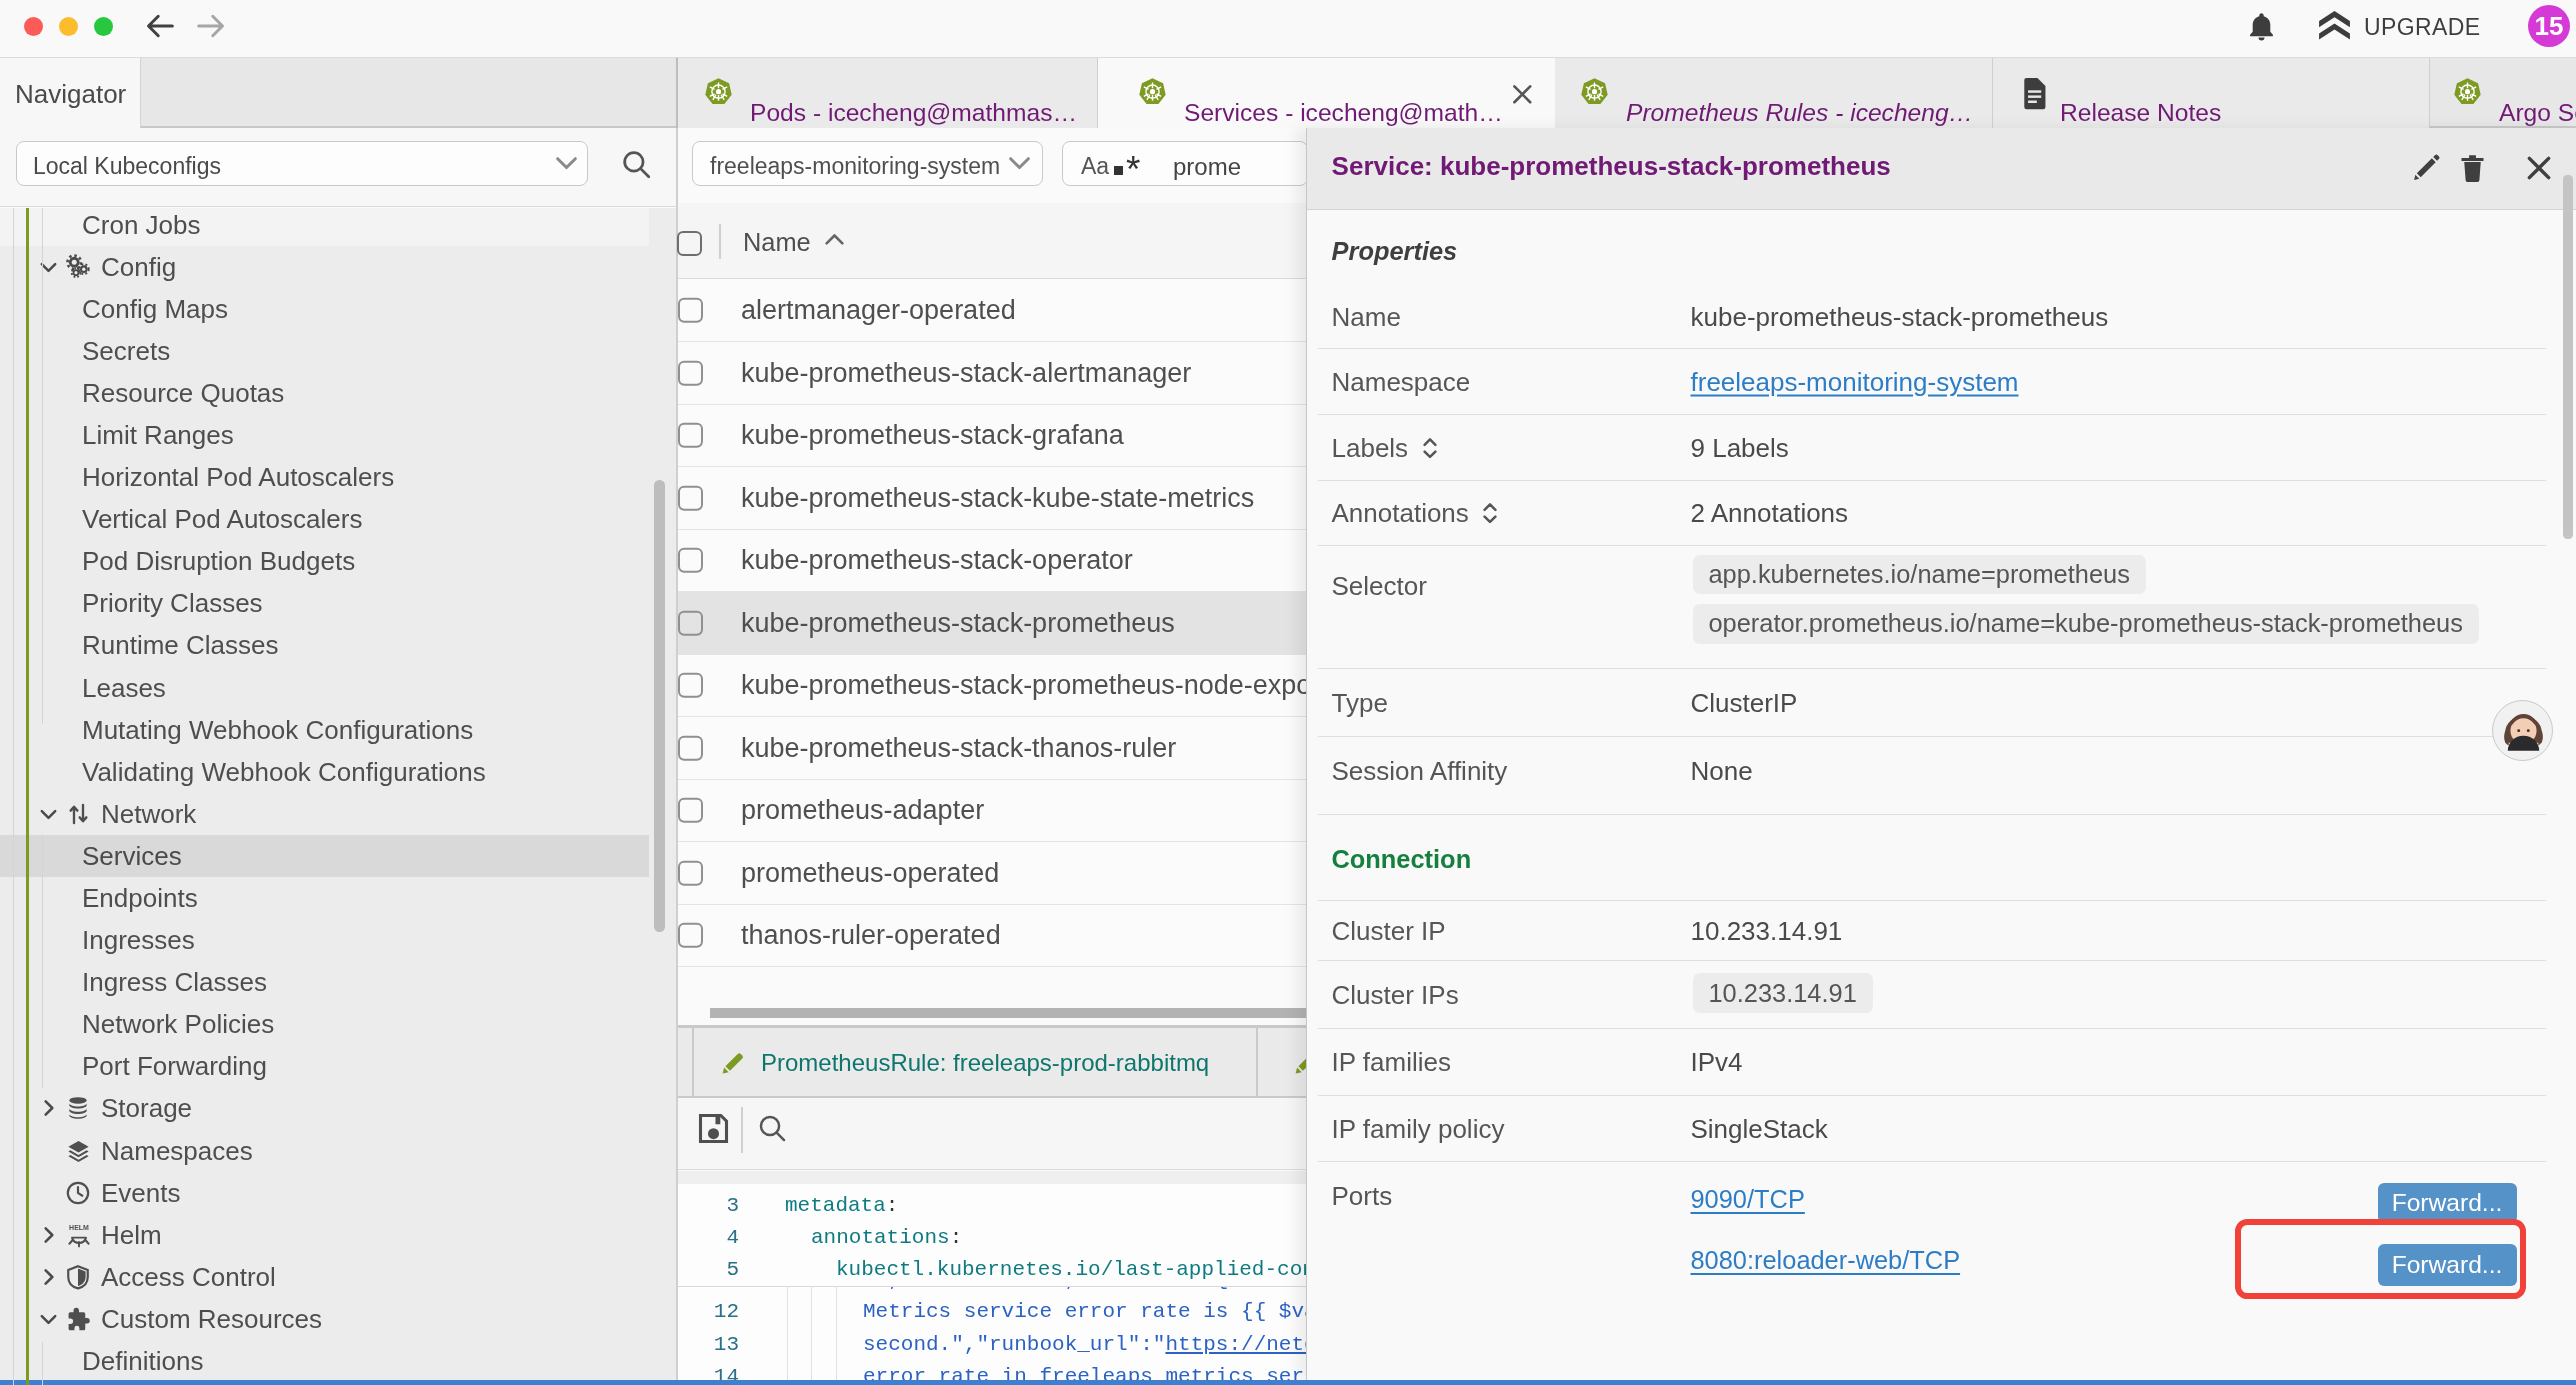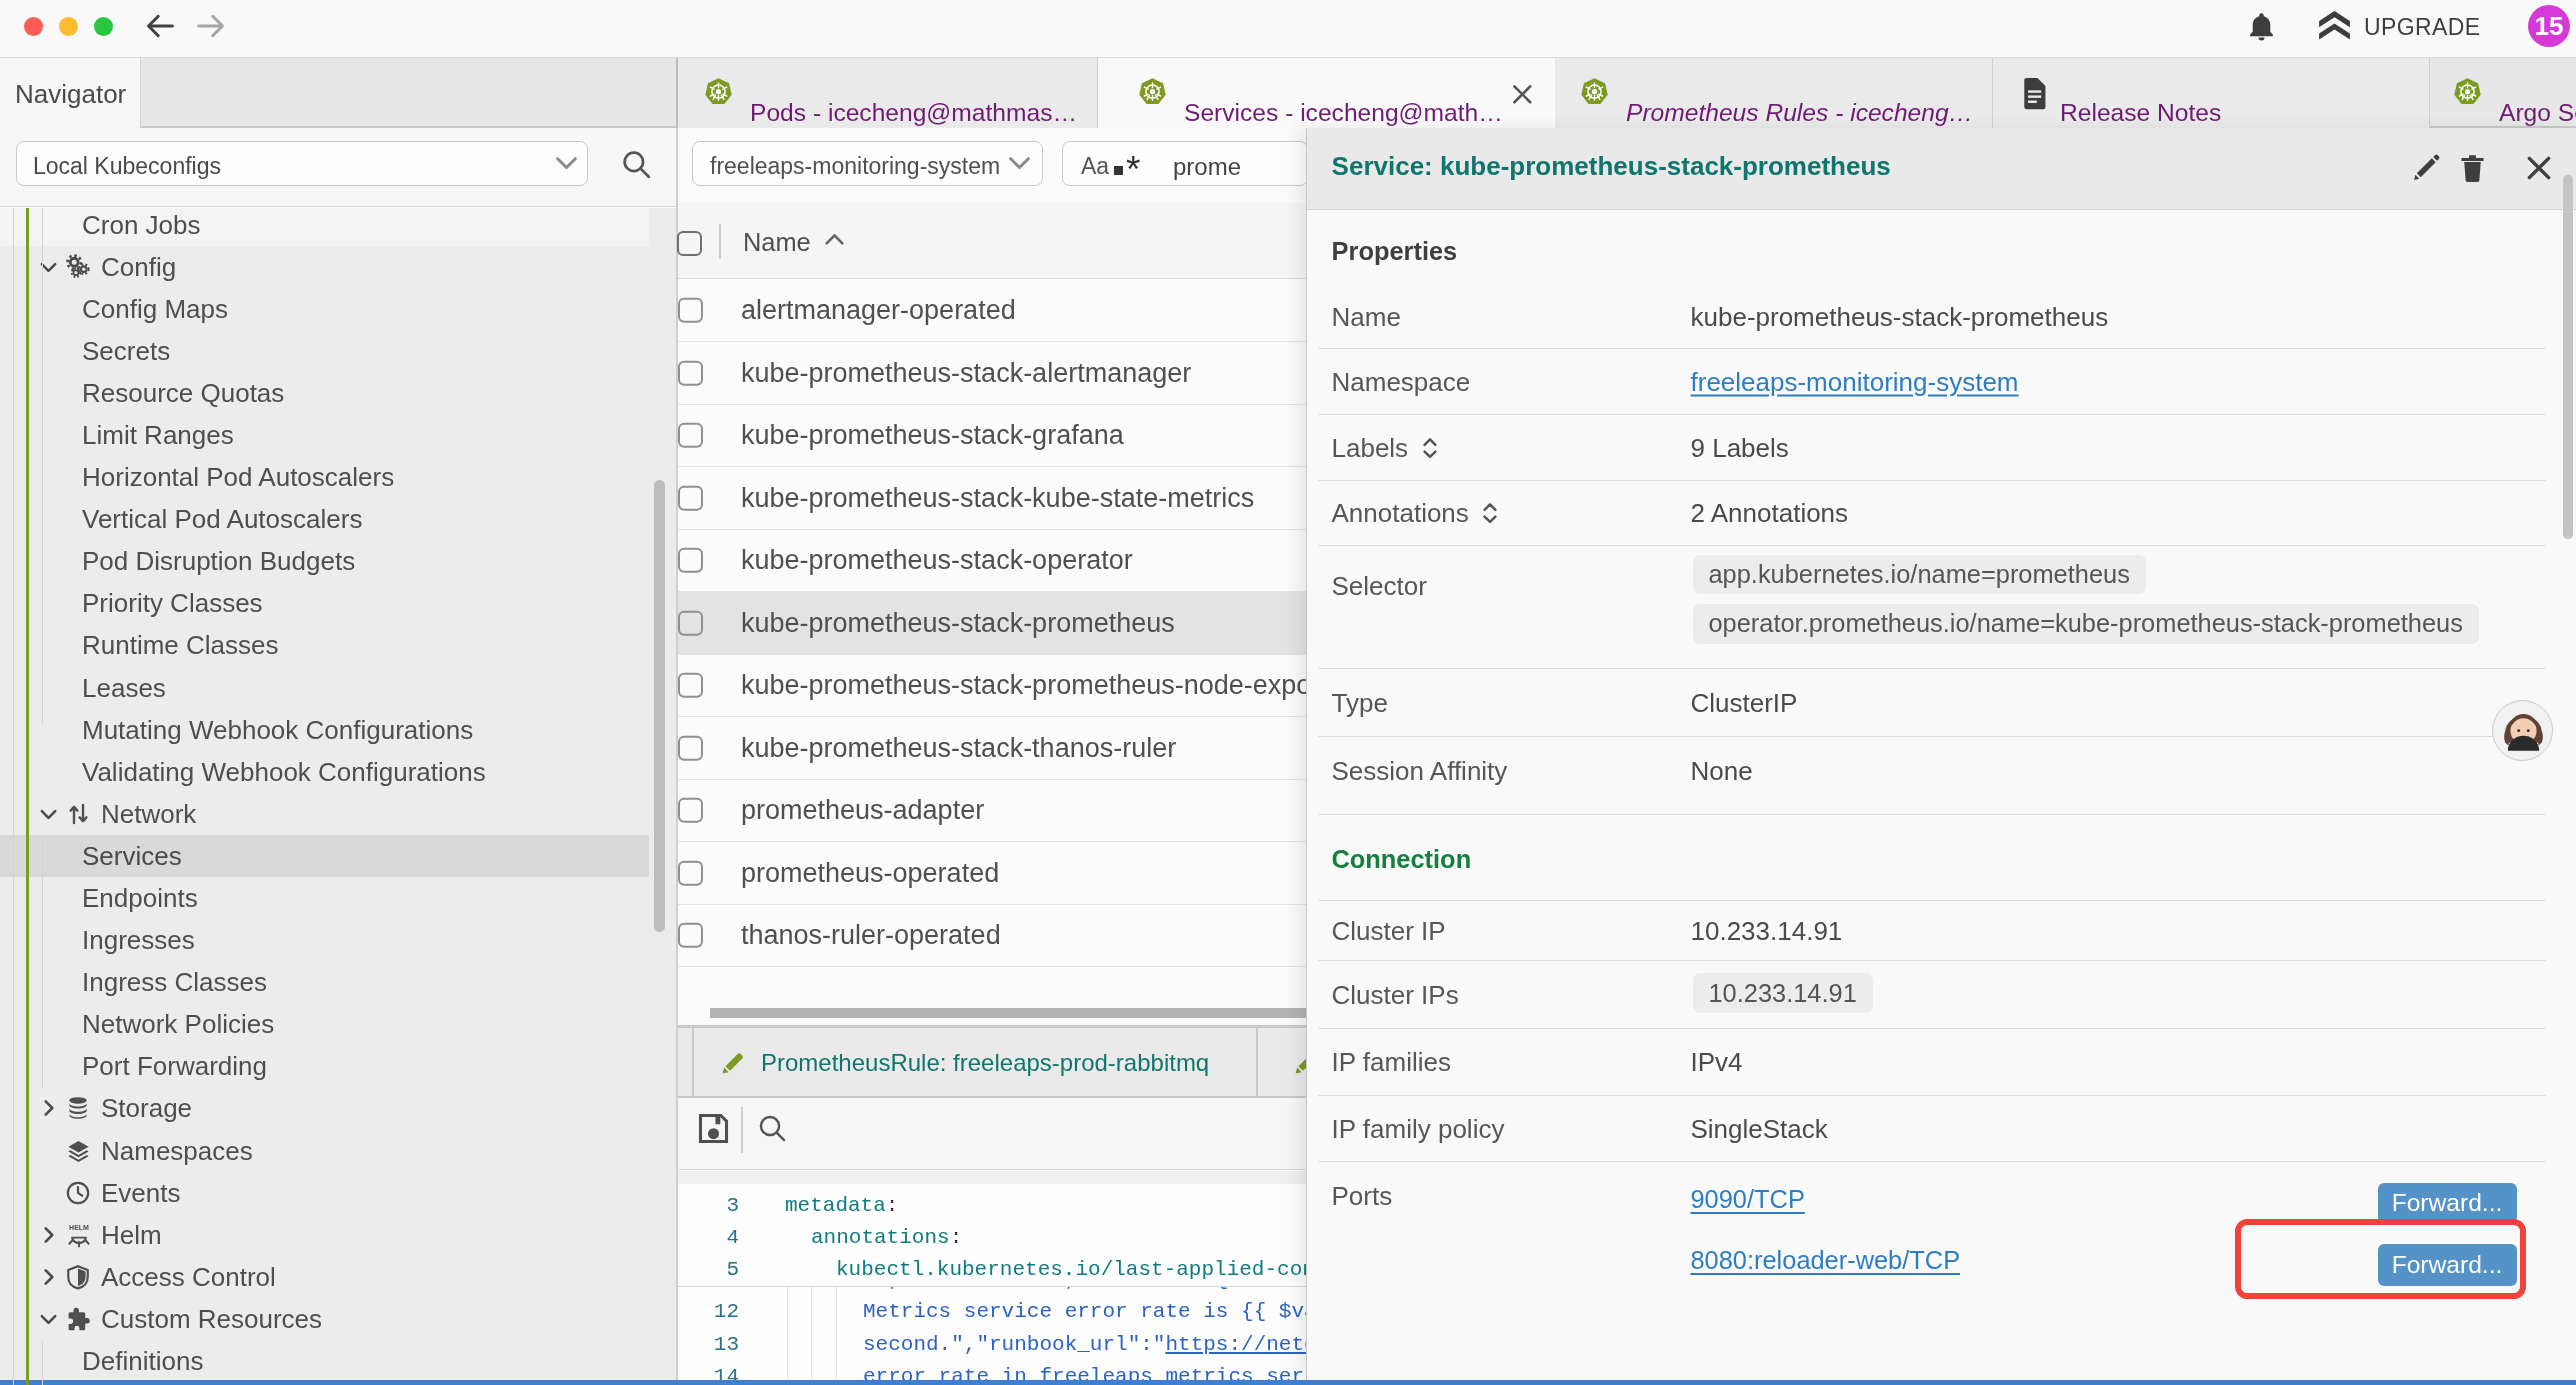--- a/index.html
+++ b/index.html
@@ -417,33 +417,33 @@
 <div style="height:32px;line-height:32px;white-space:pre;" class="cl"><span class="ln">4</span><span style="display:inline-block;width:72px;"></span><span class="key">annotations</span><span class="pn">:</span></div>
 <div style="height:32px;line-height:32px;white-space:pre;" class="cl"><span class="ln">5</span><span style="display:inline-block;width:97px;"></span><span class="key">kubectl.kubernetes.io/last-applied-configuration</span></div>
 </div>
 <div class="abs" style="left:0;top:112px;width:629px;height:32px;line-height:32px;white-space:pre;color:#2b62c4;"><span class="ln">12</span><span style="display:inline-block;width:124px;"></span>Metrics service error rate is {{ $va</div>
 <div class="abs" style="left:0;top:145px;width:629px;height:32px;line-height:32px;white-space:pre;color:#2b62c4;"><span class="ln">13</span><span style="display:inline-block;width:124px;"></span>second.","runbook_url":"<span style="text-decoration:underline;">https://netdata-cl</span></div>
 <div class="abs" style="left:0;top:177px;width:629px;height:32px;line-height:32px;white-space:pre;color:#2b62c4;"><span class="ln">14</span><span style="display:inline-block;width:124px;"></span>error rate in freeleaps metrics ser</div>
   </div>
 
 <div class="abs" id="drawer" style="left:1306px;top:128px;width:1270px;height:1252px;background:#f9f9f9;border-left:1.8px solid #c6c6c6;overflow:hidden;box-shadow:-8.8px 0 14px rgba(0,0,0,0.07);">
     <div style="position:relative;height:82px;background:#e9e9e9;border-bottom:0.9px solid #d5d5d5;">
-<div class="abs" style="left:24.6px;top:23px;font-size:26px;font-weight:bold;color:#0f766e;">Service: kube-prometheus-stack-prometheus</div>
+<div class="abs" style="left:24.6px;top:23px;font-size:26px;font-weight:bold;color:#701a75;">Service: kube-prometheus-stack-prometheus</div>
 <svg class="abs" style="left:1103px;top:23px;" width="33" height="33" viewBox="0 0 24 24">
         <path fill="#3f3f3f" d="M3 21 L3.9 17.3 6.7 20.1 Z M5 16.2 L15.9 5.3 18.7 8.1 7.8 19 Z M16.9 4.3 L18.3 2.9 a1.2 1.2 0 0 1 1.7 0 l1.1 1.1 a1.2 1.2 0 0 1 0 1.7 L19.7 7.1 Z"></path>
       </svg>
 <svg class="abs" style="left:1149px;top:23px;" width="33" height="33" viewBox="0 0 24 24">
         <path fill="#3f3f3f" d="M6 8 h12 l-1 13.2 a1.6 1.6 0 0 1-1.6 1.4 H8.6 A1.6 1.6 0 0 1 7 21.2 Z M4 5 h16 v2.2 H4 Z M9.5 3 h5 v2 h-5 Z"></path>
       </svg>
 <svg class="abs" style="left:1217px;top:24.6px;" width="30" height="30" viewBox="0 0 28 28">
         <path d="M5 5 L23 23 M23 5 L5 23" stroke="#3f3f3f" stroke-width="3.2" stroke-linecap="round"></path>
       </svg>
 </div>
 <div style="position:relative;padding:0 24.6px 0 0;">
-<div style="height:75px;position:relative;">
+<div style="height:75px;position:relative;font-style:italic;">
         <div class="abs" style="left:24.6px;top:27px;font-size:25.4px;font-weight:bold;color:#3f3f3f;">Properties</div>
       </div>
       <div class="drow" style="height:64px;margin-left:10.5px;margin-right:5.3px;">
   <span class="dlbl" style="left:14px;">Name</span>
   <span class="dval" style="left:373px;">kube-prometheus-stack-prometheus</span>
       </div>
       <div class="drow" style="height:66px;margin-left:10.5px;margin-right:5.3px;">
   <span class="dlbl" style="left:14px;">Namespace</span>
   <span class="dval" style="left:373px;"><span class="link">freeleaps-monitoring-system</span></span>
       </div>

